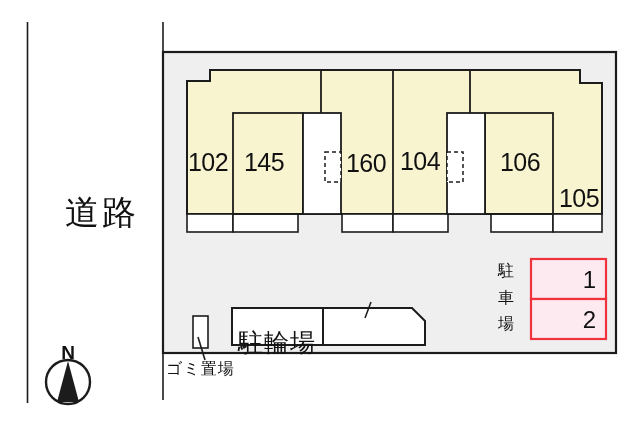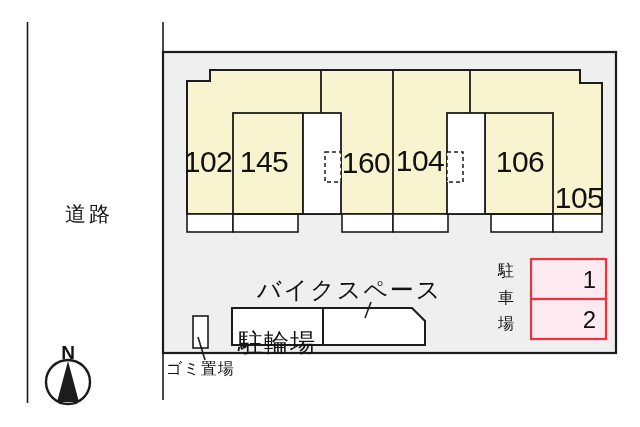--- a/index.html
+++ b/index.html
@@ -12,25 +12,25 @@
     overflow:hidden;
   }
   svg{position:absolute;left:0;top:0;}
   .lbl{
     position:absolute;
     line-height:1;
     white-space:nowrap;
     color:#111;
   }
   .unit-label{
-    font-size:30px;
+    font-size:25px;
     letter-spacing:-0.5px;
     transform:translate(-50%,-50%);
   }
-  .road-label{font-size:21px;letter-spacing:3px;margin-top:8px;}
+  .road-label{font-size:34px;letter-spacing:3px;}
   .garbage-label{font-size:16px;letter-spacing:1px;}
   .bike-space-label{font-size:24px;letter-spacing:2px;}
   .bicycle-parking-label{font-size:25px;letter-spacing:1px;}
   .parking-label{
     font-size:16px;
     line-height:26.5px;
     width:28px;
     white-space:normal;
     word-break:break-all;
     text-align:center;
@@ -97,21 +97,20 @@
 
   <div class="lbl road-label" style="left:65px;top:195px;">道路</div>
 
   <div class="lbl unit-label" style="left:208px;top:162px;">102</div>
   <div class="lbl unit-label" style="left:264px;top:162px;">145</div>
   <div class="lbl unit-label" style="left:366px;top:163px;">160</div>
   <div class="lbl unit-label" style="left:420px;top:161px;">104</div>
   <div class="lbl unit-label" style="left:520px;top:162px;text-align:right;">106</div>
   <div class="lbl unit-label" style="left:579px;top:162px;margin-top:36px;">105</div>
 
-  <div class="lbl bike-space-label" style="left:257px;top:278px;">バイクスペース</div>
   <div class="lbl bicycle-parking-label" style="left:238px;top:314px;margin-top:16px;">駐輪場</div>
   <div class="lbl garbage-label" style="left:166px;top:361px;">ゴミ置場</div>
 
   <div class="lbl parking-label" style="left:492px;top:258px;">駐車場</div>
   <div class="lbl space-number" style="left:528px;top:268px;">1</div>
   <div class="lbl space-number" style="left:528px;top:308px;">2</div>
 
   <div class="lbl north-label" style="left:68px;top:343px;">N</div>
 
 </div>

